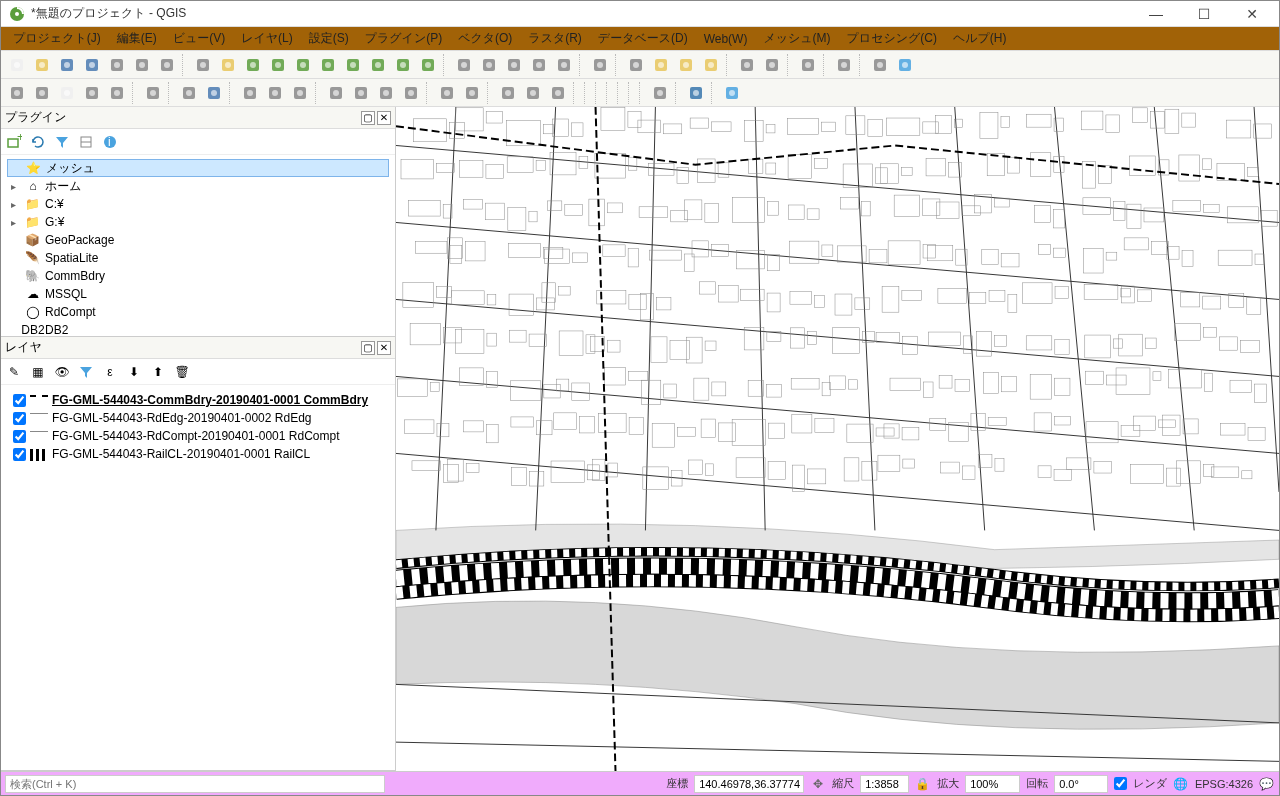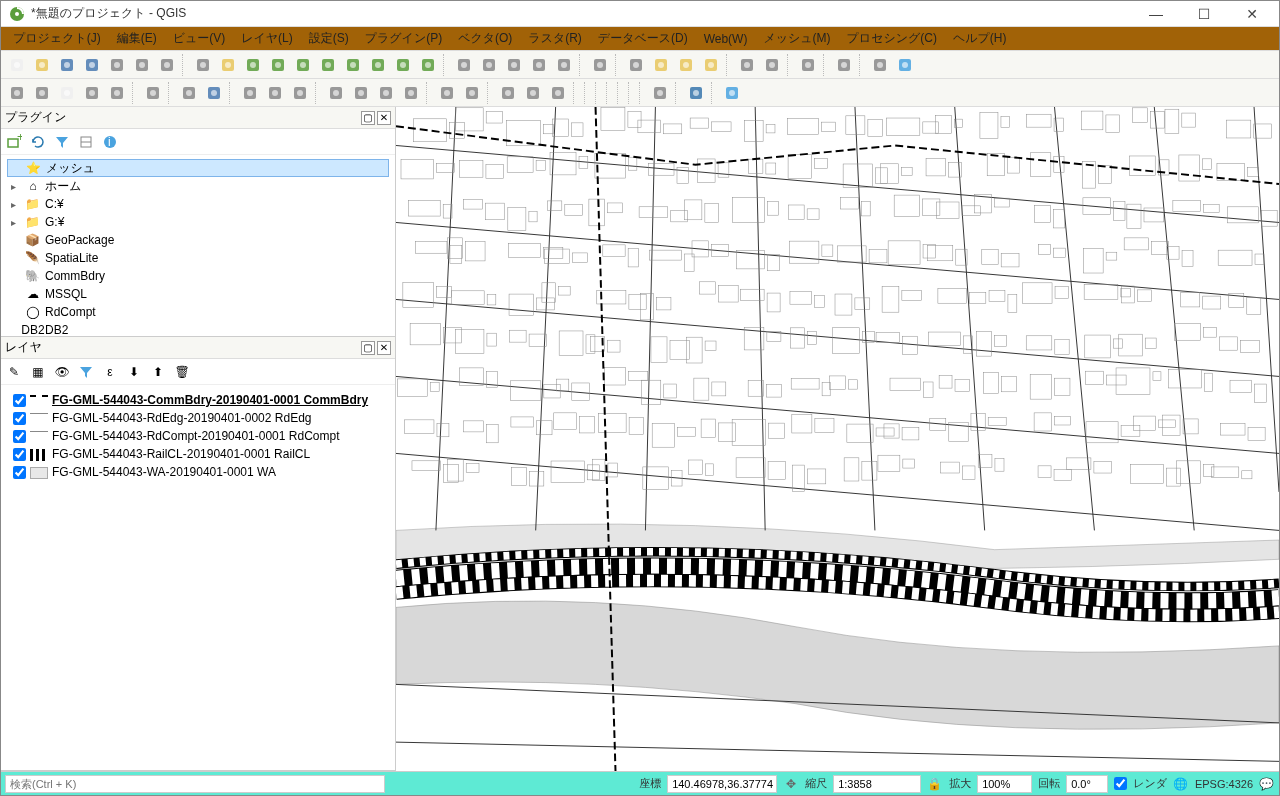--- a/index.html
+++ b/index.html
@@ -30,21 +30,21 @@
 .tree-item.selected { background: #cde8ff; border: 1px solid #7eb4ea; }
 .browser-tree { height: 230px; }
 .layers-tree { flex: 1; }
 .layer-item { display: flex; align-items: flex-end; height: 18px; gap: 4px; padding-left: 6px; white-space: nowrap; }
 .layer-item input[type=checkbox] { width: 13px; height: 13px; }
 .layer-item .sym { width: 18px; height: 12px; display: inline-block; }
 .layer-item .lname { cursor: pointer; }
 .layer-item .lname.bold { font-weight: bold; text-decoration: underline; }
 .map-canvas { flex: 1; background: #fff; position: relative; overflow: hidden; }
 .map-canvas svg { width: 100%; height: 100%; }
-.statusbar { display: flex; align-items: center; height: 24px; background: #5eead4; border-top: 1px solid #ccc; padding: 0 4px; gap: 6px; }
+.statusbar { display: flex; align-items: center; height: 24px; background: #f0abfc; border-top: 1px solid #ccc; padding: 0 4px; gap: 6px; }
 .statusbar .search { flex: 0 0 380px; }
 .statusbar .search input { width: 100%; height: 18px; border: 1px solid #ccc; padding: 0 18px 0 4px; font-size: 11px; }
 .statusbar .stat-label { color: #333; font-size: 11px; }
 .statusbar .stat-field { height: 18px; border: 1px solid #ccc; background: #fff; padding: 0 4px; font-size: 11px; display: flex; align-items: center; }
 .statusbar .spacer { flex: 1; }
 .lock-icon, .mag-icon, .crs-icon, .msg-icon { width: 16px; height: 16px; display: flex; align-items: center; justify-content: center; color: #666; }
 svg.ico { width: 16px; height: 16px; }
 .sym-dash { border-top: 2px dashed #000; margin-top: 5px; }
 .sym-line { border-top: 1px solid #888; margin-top: 5px; }
 .sym-rail { background: repeating-linear-gradient(90deg,#000 0 3px,#fff 3px 6px); height: 4px; margin-top: 4px; }
@@ -576,25 +576,20 @@
             </div>
             <div class="layer-item">
               <input type="checkbox" checked="" style="">
               <span class="sym sym-line"></span>
               <span class="lname">FG-GML-544043-RdCompt-20190401-0001 RdCompt</span>
             </div>
             <div class="layer-item">
               <input type="checkbox" checked="" style="">
               <span class="sym sym-rail"></span>
               <span class="lname">FG-GML-544043-RailCL-20190401-0001 RailCL</span>
-            </div>
-            <div class="layer-item">
-              <input type="checkbox" checked="" style="">
-              <span class="sym sym-poly"></span>
-              <span class="lname">FG-GML-544043-WA-20190401-0001 WA</span>
             </div>
           </div>
       </div>
     </div>
 
     <div class="map-canvas">
       <svg viewBox="0 0 885 690" preserveAspectRatio="none">
         <rect width="885" height="690" fill="#ffffff"></rect>
 
         <path d="M0 520 Q 200 500 400 540 Q 600 580 885 560 L885 640 Q 600 660 400 620 Q 200 590 0 600 Z" fill="#d8d8d8" stroke="#888" stroke-width="0.5"></path>
@@ -963,25 +958,25 @@
 
   <div class="statusbar">
     <div class="search">
       <input type="text" placeholder="検索(Ctrl + K)" style="">
     </div>
     <div class="spacer"></div>
     <span class="stat-label">座標</span>
     <span class="stat-field" style="width:110px">140.46978,36.37774</span>
     <span class="mag-icon">✥</span>
     <span class="stat-label">縮尺</span>
-    <span class="stat-field" style="width:88px">1:3858</span>
+    <span class="stat-field" style="width:49px">1:3858</span>
     <span class="lock-icon">🔒</span>
     <span class="stat-label">拡大</span>
     <span class="stat-field" style="width:55px">100%</span>
     <span class="stat-label">回転</span>
-    <span class="stat-field" style="width:42px">0.0°</span>
+    <span class="stat-field" style="width:54px">0.0°</span>
     <input type="checkbox" checked="" style="">
     <span class="stat-label">レンダ</span>
     <span class="crs-icon">🌐</span>
     <span class="stat-label">EPSG:4326</span>
     <span class="msg-icon">💬</span>
   </div>
 </div>
 
 </body></html>

